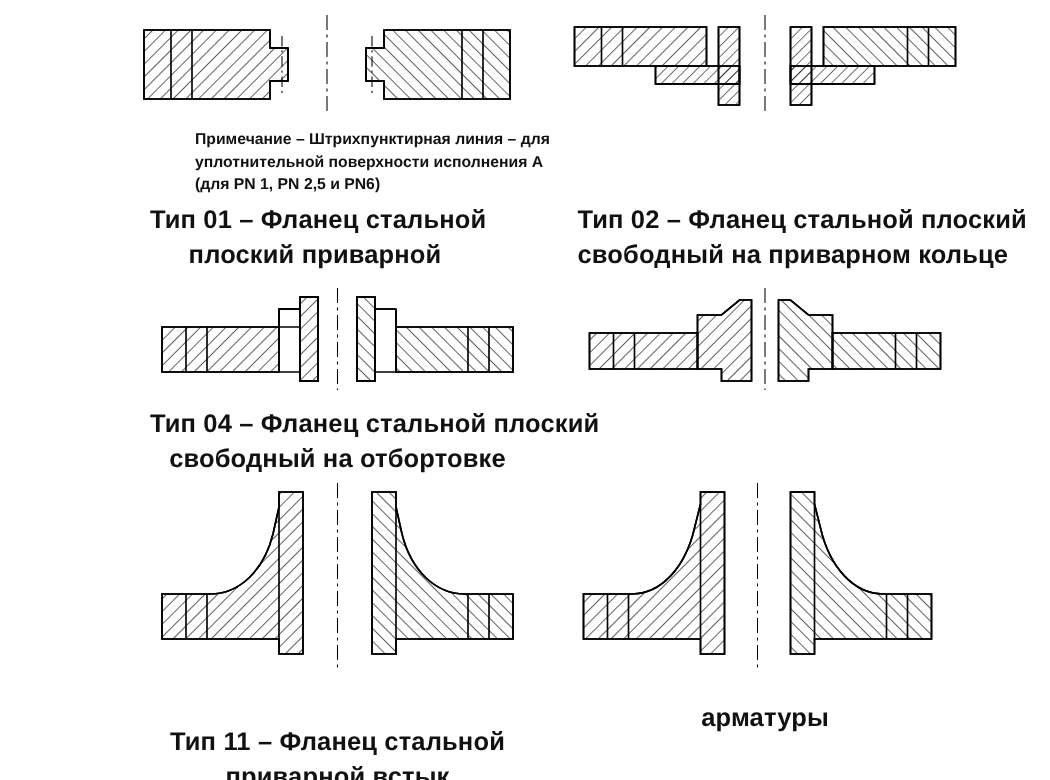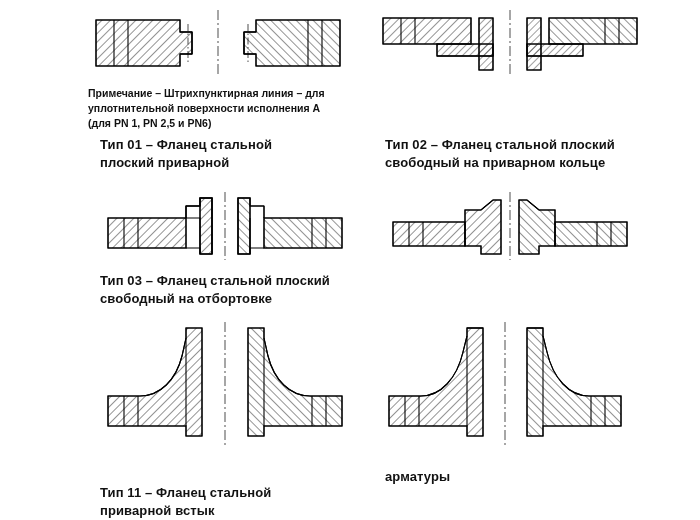--- a/index.html
+++ b/index.html
@@ -21,37 +21,38 @@
     height: 520px;
   }
   .fig {
     position: absolute;
   }
   .fig svg {
     display: block;
   }
   .caption {
     position: absolute;
-    text-align: left;
-    font-size: 13px;
+    text-align: center;
+    font-size: 17px;
     font-weight: bold;
     line-height: 1.35;
     color: #111;
     letter-spacing: 0.1px;
   }
   .caption .line {
     display: block;
     white-space: nowrap;
   }
   .note {
     position: absolute;
     font-size: 10.5px;
     line-height: 1.45;
     font-weight: bold;
     color: #111;
+    margin-left: 42px;
   }
   .note .line {
     display: block;
     white-space: nowrap;
   }
   .note .it {
   }
 </style>
 </head>
 <body>
@@ -197,21 +198,21 @@
         <line x1="164" y1="14" x2="150" y2="14"></line>
         <line x1="86" y1="26" x2="86" y2="14"></line>
         <line x1="164" y1="26" x2="164" y2="14"></line>
 
         <line x1="125" y1="0" x2="125" y2="68" stroke-width="0.7" stroke-dasharray="10,3,2,3"></line>
       </g>
     </svg>
   </div>
 
   <div class="caption" style="left:100px; top:272px; width:250px;">
-    <span class="line">Тип 03 – Фланец стальной плоский</span>
+    <span class="line">Тип 04 – Фланец стальной плоский</span>
     <span class="line">свободный на отбортовке</span>
   </div>
 
   <div class="fig" style="left:385px; top:192px;">
     <svg width="250" height="70" viewBox="0 0 250 70">
       <defs>
         <pattern id="h45h" width="6" height="6" patternUnits="userSpaceOnUse" patternTransform="rotate(45)">
           <line x1="0" y1="0" x2="0" y2="6" stroke="#111" stroke-width="0.9"></line>
         </pattern>
         <pattern id="h45i" width="6" height="6" patternUnits="userSpaceOnUse" patternTransform="rotate(-45)">

